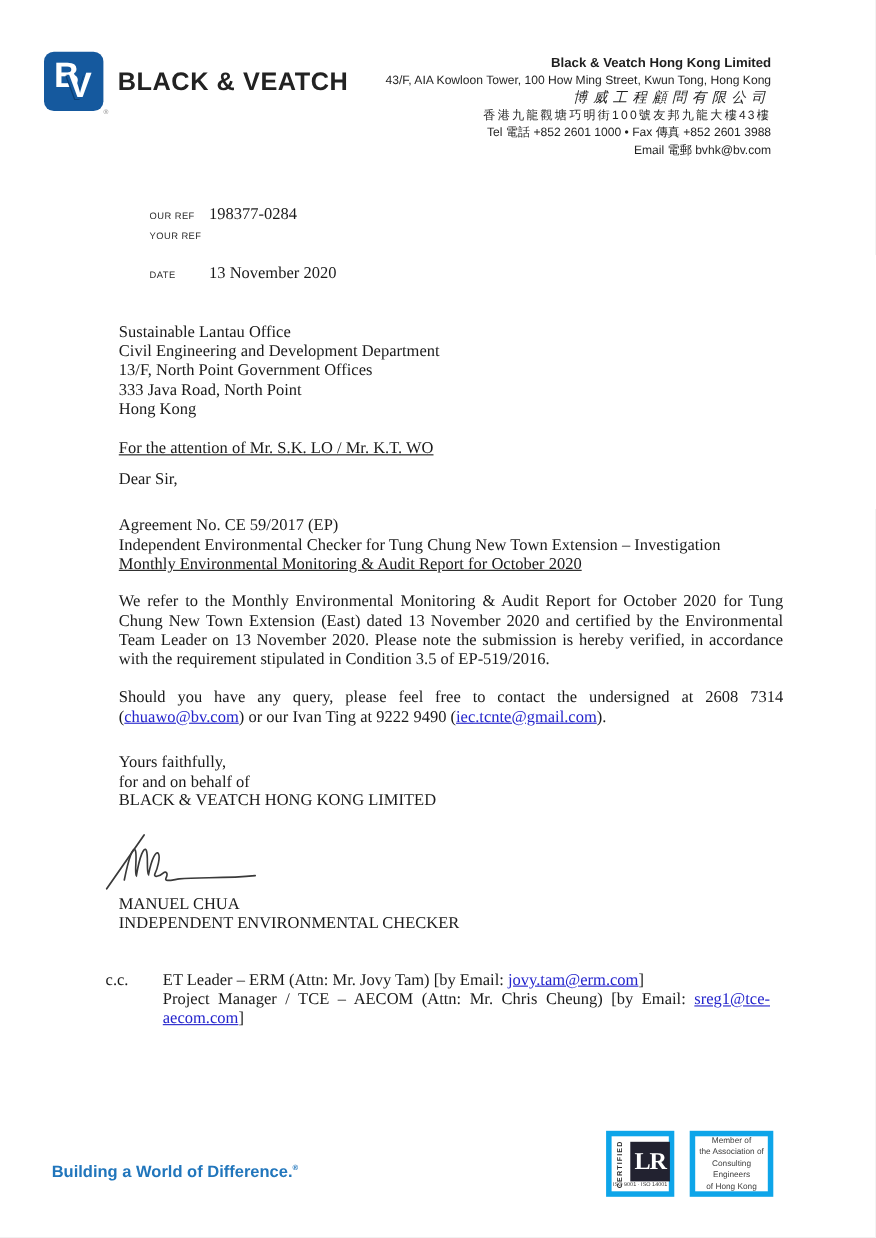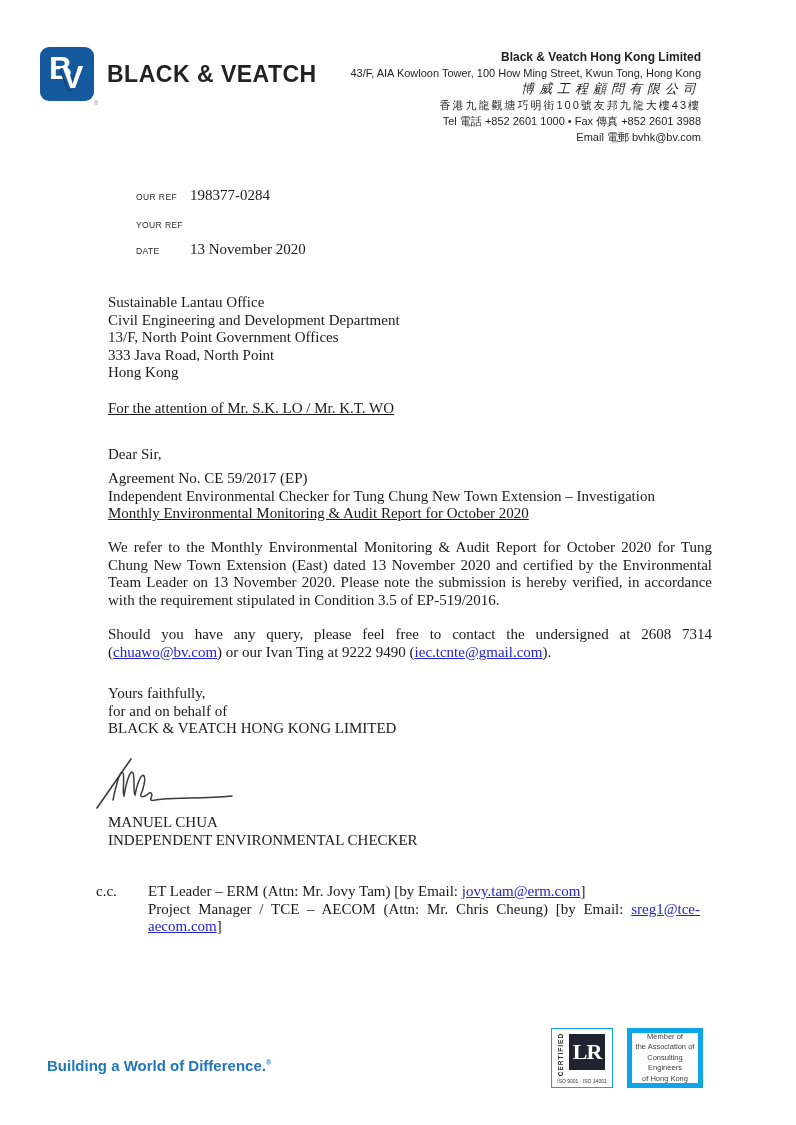--- a/index.html
+++ b/index.html
@@ -49,36 +49,36 @@
     font-size: 11px; line-height: 16px; color: #1f1f1f;
   }
   .hdr-right .co-en { font-weight: 700; font-size: 12px; }
   .hdr-right .co-zh { font-size: 13px; letter-spacing: 5px; font-style: italic; }
   .hdr-right .addr-zh { letter-spacing: 2px; }
 
   
   .refs { position: absolute; left: 96px; top: 186px; }
   .ref-row { position: absolute; left: 0; white-space: nowrap; }
   .ref-row.r1 { top: 0; }
-  .ref-row.r2 { top: 28px; }
+  .ref-row.r2 { top: 18px; }
   .ref-row.r3 { top: 54px; }
   .ref-label {
     display: inline-block; width: 54px;
     font-family: "Liberation Sans", sans-serif;
     font-size: 8.5px; letter-spacing: 0.4px; color: #2a2a2a;
     vertical-align: baseline;
     margin-left: 40px;
   }
   .ref-value { font-size: 15px; color: #1a1a1a; }
 
   
   .block { position: absolute; left: 96px; width: 604px; font-size: 15px; line-height: 17.5px; margin-left: 12px; }
   .recipient { top: 294px; }
   .attention { top: 400px; text-decoration: underline; }
-  .salutation { top: 446px; }
+  .salutation { top: 428px; }
   .subject { top: 470px; font-weight: 400; }
   .subject .u { text-decoration: underline; }
   .para { text-align: justify; text-align-last: left; }
   .para1 { top: 539px; }
   .para2 { top: 626px; }
   .closing { top: 685px; }
   a.email-link { color: #2323cc; text-decoration: underline; cursor: pointer; }
 
   .signature { position: absolute; left: 92px; top: 750px; width: 152px; height: 62px; }
   .signer { top: 814px; }
@@ -93,21 +93,21 @@
   .tagline {
     position: absolute; left: 47px; top: 1057px;
     font-family: "Liberation Sans", sans-serif;
     font-weight: 700; font-size: 15px; color: #2176bc;
   }
   .tagline sup { font-size: 7px; }
 
   .cert-lr {
     position: absolute; left: 551px; top: 1028px;
     width: 62px; height: 60px;
-    border: 1px solid #0ea5e9; background: #fff;
+    border: 5px solid #0ea5e9; background: #fff;
   }
   .cert-lr .vert {
     position: absolute; left: -14px; top: 22px;
     transform: rotate(-90deg);
     font-family: "Liberation Sans", sans-serif;
     font-size: 6.5px; font-weight: 700; letter-spacing: 1px; color: #2b2b2b;
     width: 44px; text-align: center;
   }
   .cert-lr .lr-box {
     position: absolute; left: 17px; top: 5px;

